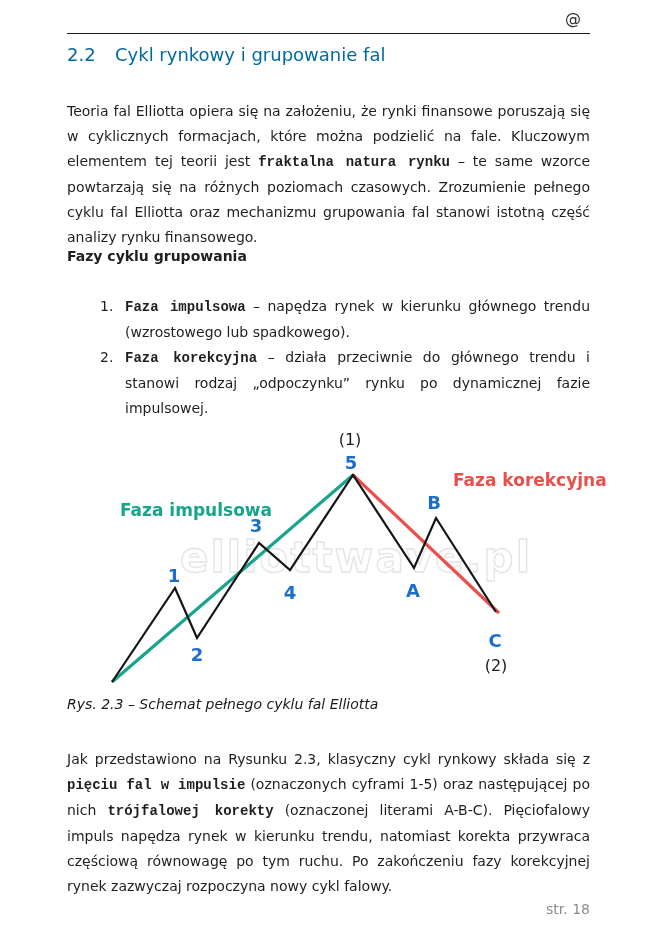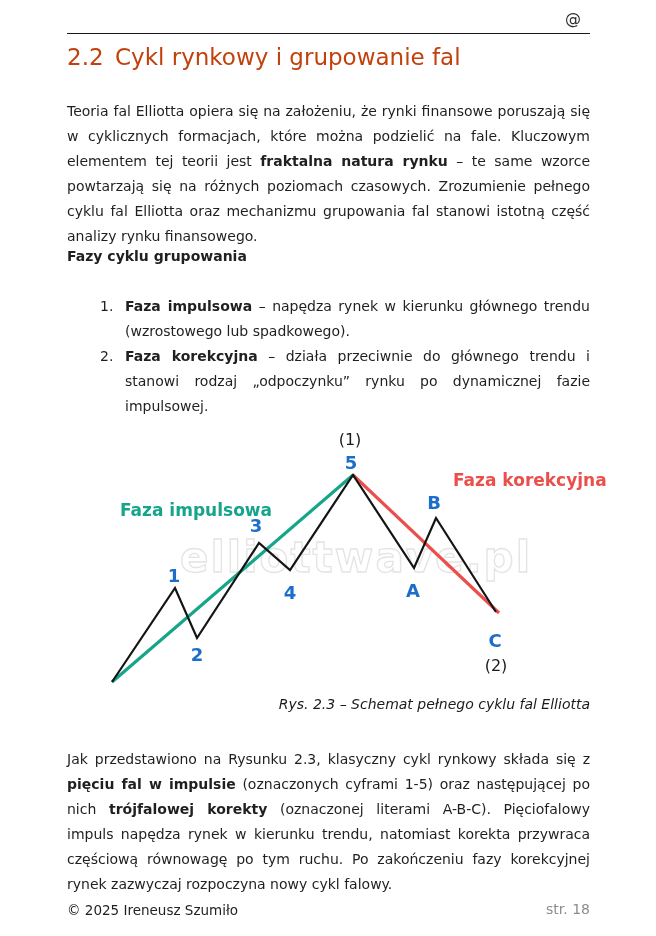--- a/index.html
+++ b/index.html
@@ -3,33 +3,33 @@
 <meta charset="utf-8">
 <style>
   html,body{margin:0;padding:0;background:#ffffff;}
   .page{
     position:relative;width:656px;height:936px;background:#ffffff;
     font-family:"DejaVu Sans","Liberation Sans",sans-serif;
     color:#1f1f1f;overflow:hidden;
   }
   .header-rule{position:absolute;left:67px;top:33px;width:523px;border-top:1.5px solid #1a1a1a;}
   .at-symbol{position:absolute;left:565px;top:9px;font-size:16px;color:#2e2e2e;cursor:pointer;}
-  .heading{position:absolute;left:67px;top:44px;font-size:23px;color:#c2410c;white-space:nowrap;}
+  .heading{position:absolute;left:67px;top:44px;font-size:18px;color:#0369a1;white-space:nowrap;}
   .heading .num{display:inline-block;width:48px;}
   .body-block{position:absolute;left:67px;width:523px;font-size:14px;line-height:25px;text-align:justify;}
-  .bold{font-weight:bold;}
+  .bold{font-weight:bold;font-family:Liberation Mono, monospace;}
   #p1{top:85px;}
   .section-title{position:absolute;left:67px;top:244px;width:523px;font-size:14px;line-height:25px;font-weight:bold;}
   #lead{top:269px;}
   .num-list{position:absolute;left:100px;top:294px;width:490px;}
   .list-item{display:flex;font-size:14px;line-height:25px;}
   .list-num{width:25px;flex:0 0 25px;}
   .list-text{flex:1;text-align:justify;width:465px;}
   .figure-area{position:absolute;left:0;top:420px;width:656px;height:290px;}
-  .figure-caption{position:absolute;left:67px;top:696px;width:523px;text-align:right;font-size:14px;font-style:italic;color:#1b1b1b;}
+  .figure-caption{position:absolute;left:67px;top:696px;width:523px;text-align:left;font-size:14px;font-style:italic;color:#1b1b1b;}
   #p3{top:733px;}
   .footer-copyright{position:absolute;left:67px;top:902px;font-size:13.5px;color:#1f1f1f;}
   .footer-page{position:absolute;right:66px;top:901px;font-size:14px;color:#8c8c8c;}
   svg text{font-family:"DejaVu Sans","Liberation Sans",sans-serif;}
 </style>
 </head>
 <body>
 
 <div class="page">
 
@@ -74,16 +74,15 @@
         <text x="496" y="251" text-anchor="middle" font-size="16" font-weight="400" fill="#1b1b1b">(2)</text>
         <text x="120" y="96" text-anchor="start" font-size="17" font-weight="600" fill="#16a58a">Faza impulsowa</text>
         <text x="453" y="66" text-anchor="start" font-size="17" font-weight="600" fill="#ea4f4c">Faza korekcyjna</text>
       </svg>
   </div>
 
   <div class="figure-caption">Rys. 2.3 – Schemat pełnego cyklu fal Elliotta</div>
 
   <p class="body-block" id="p3"><span>Jak przedstawiono na Rysunku 2.3, klasyczny cykl rynkowy składa się z </span><span class="bold">pięciu fal w impulsie</span><span> (oznaczonych cyframi 1-5) oraz następującej po nich </span><span class="bold">trójfalowej korekty</span><span> (oznaczonej literami A-B-C). Pięciofalowy impuls napędza rynek w kierunku trendu, natomiast korekta przywraca częściową równowagę po tym ruchu. Po zakończeniu fazy korekcyjnej rynek zazwyczaj rozpoczyna nowy cykl falowy.</span></p>
 
-  <div class="footer-copyright">© 2025 Ireneusz Szumiło</div>
   <div class="footer-page">str. 18</div>
 
 </div>
 
 </body></html>

